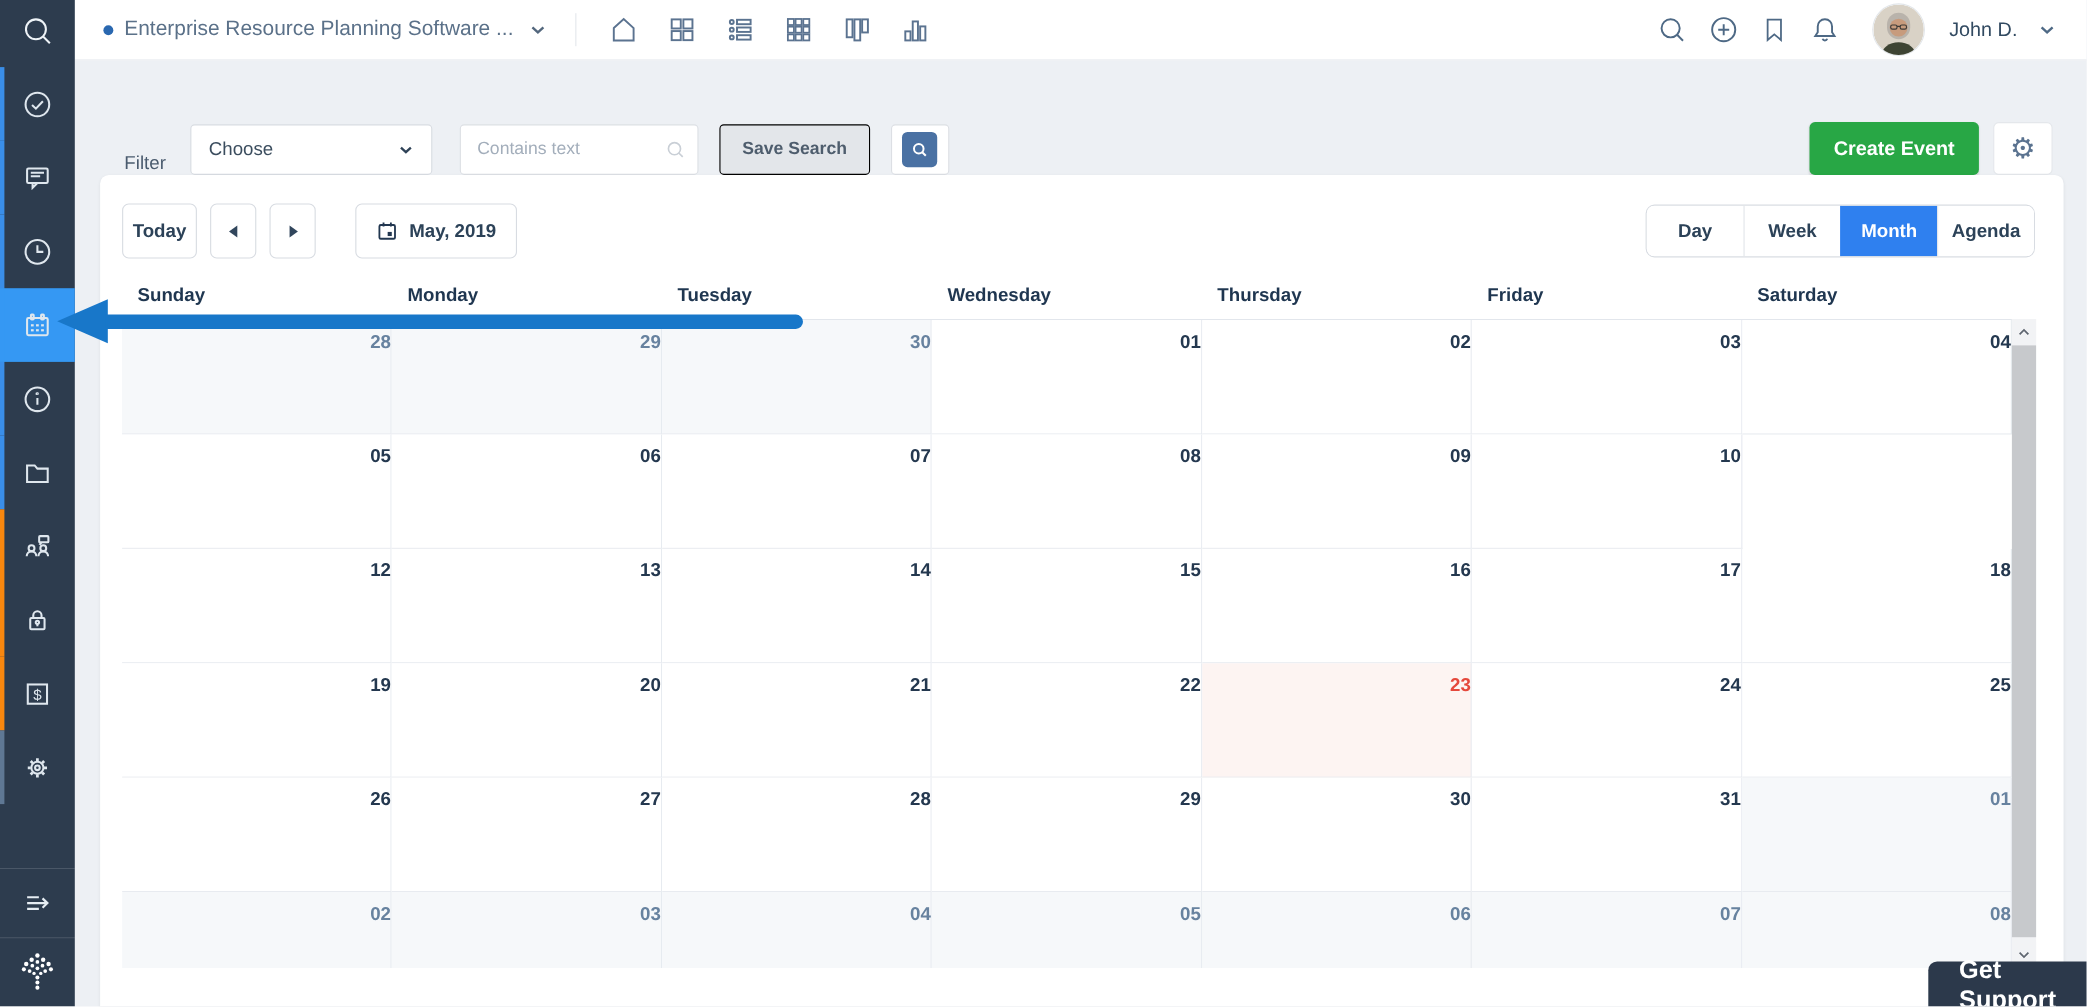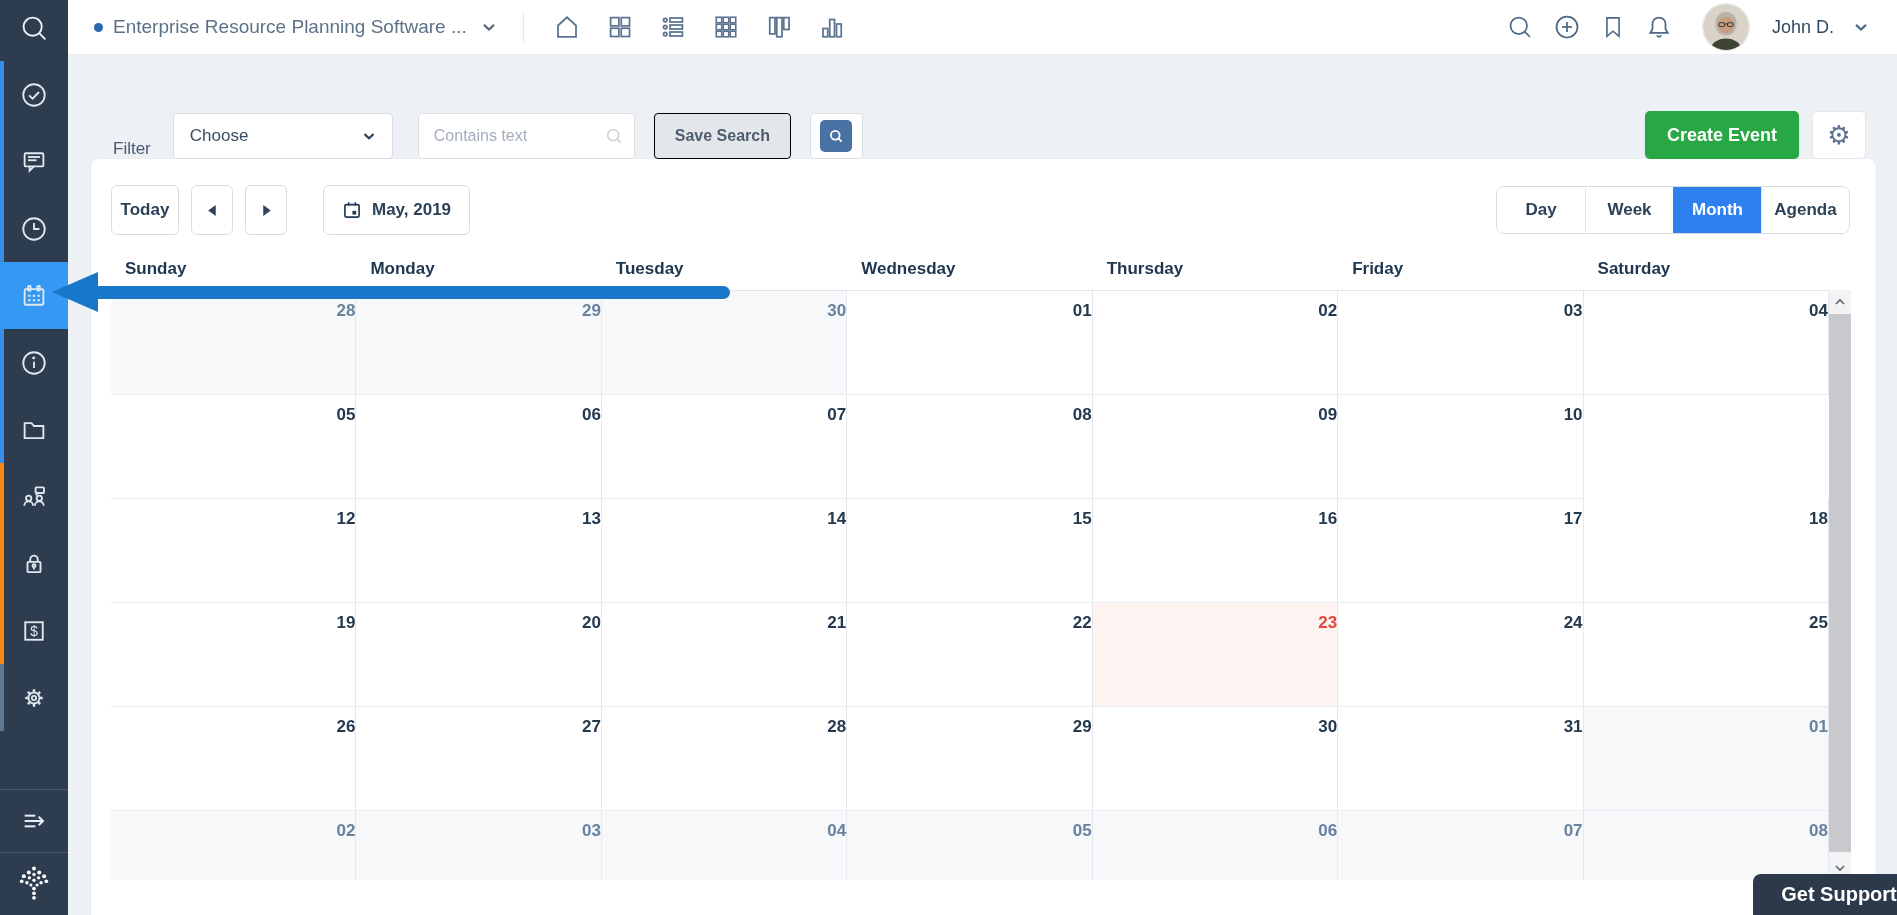--- a/index.html
+++ b/index.html
@@ -73,21 +73,21 @@
   .vscroll { position:absolute; left:1738px; top:131px; width:22px; height:590px; background:#f2f3f5; }
   .vs-btn { position:absolute; left:0; width:22px; height:24px; display:flex; align-items:center; justify-content:center; color:#5f6670; background:#f2f3f5; cursor:pointer; }
   .vs-up { top:0; } .vs-down { bottom:0; }
   .vs-thumb { position:absolute; left:0; top:24px; width:22px; height:538px; background:#c7c9cc; cursor:pointer; }
 
   
   .annot-bar { position:absolute; left:96px; top:286px; width:634px; height:13px; background:#1877c9; border-radius:0 7px 7px 0; z-index:40; pointer-events:none; }
   .annot-head { position:absolute; left:52px; top:272px; width:0; height:0; border-top:20px solid transparent; border-bottom:20px solid transparent; border-right:46px solid #1877c9; z-index:40; pointer-events:none; }
 
   
-  .get-support { position:absolute; right:0; bottom:0; width:144px; height:41px; background:#2c394b; color:#fff; font-size:20px; font-weight:bold; display:flex; align-items:center; justify-content:center; border-radius:8px 0 0 0; cursor:pointer; z-index:50;padding-left:28px; }
+  .get-support { position:absolute; right:0; bottom:0; width:144px; height:41px; background:#2c394b; color:#fff; font-size:23px; font-weight:bold; display:flex; align-items:center; justify-content:center; border-radius:8px 0 0 0; cursor:pointer; z-index:50;padding-left:28px; }
 </style>
 </head>
 <body>
 
 <div class="sidebar">
   <div class="sb-search">
     <span>
       <svg width="32" height="32" viewBox="0 0 24 24" fill="none" stroke="currentColor" stroke-width="1.4">
           <circle cx="11" cy="11" r="6.8"></circle>
           <line x1="15.9" y1="15.9" x2="20.5" y2="20.5"></line>

